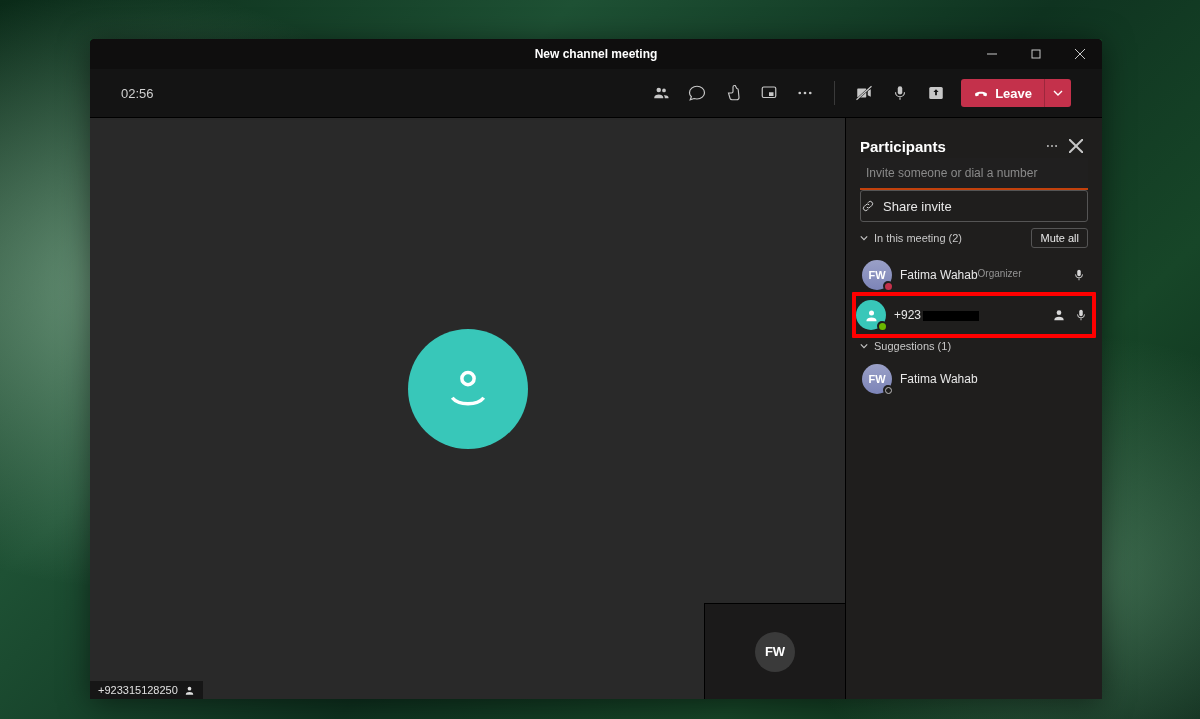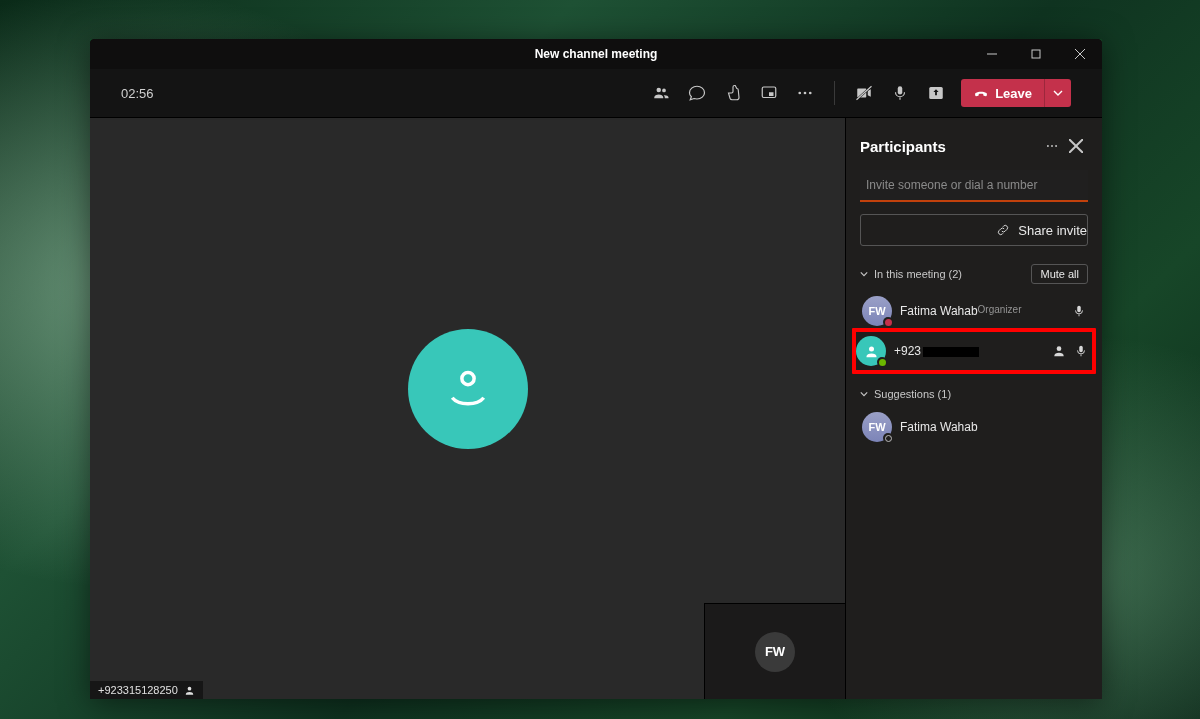--- a/index.html
+++ b/index.html
@@ -37,28 +37,28 @@
   
   .content{flex:1;display:flex;min-height:0;}
   .stage{flex:1;background:#292929;position:relative;display:flex;align-items:center;justify-content:center;}
   .big-avatar{width:120px;height:120px;border-radius:50%;background:#38c7b9;display:flex;align-items:center;justify-content:center;margin-top:-40px;}
   .big-avatar svg{width:56px;height:56px;stroke:#fff;stroke-width:4;fill:none;}
   .self-tile{position:absolute;right:0;bottom:0;width:140px;height:95px;background:#1b1a1a;display:flex;align-items:center;justify-content:center;border-top:1px solid #000;border-left:1px solid #000;}
   .self-tile .circ{width:40px;height:40px;border-radius:50%;background:#3a3a3a;display:flex;align-items:center;justify-content:center;color:#fff;font-size:13px;font-weight:600;}
   .bottom-tag{position:absolute;left:0;bottom:0;background:rgba(20,20,20,.9);color:#e0e0e0;font-size:11px;padding:3px 8px;display:flex;align-items:center;gap:6px;}
   .bottom-tag svg{width:11px;height:11px;fill:#e0e0e0;}
   
-  .panel{width:228px;background:#1f1e1d;border-left:1px solid #000;display:flex;flex-direction:column;padding:16px 14px 10px 14px;gap:12px;}
+  .panel{width:228px;background:#1f1e1d;border-left:1px solid #000;display:flex;flex-direction:column;padding:16px 14px 10px 14px;}
   .panel-header{display:flex;align-items:center;}
   .panel-title{font-weight:700;font-size:15px;color:#fff;flex:1;}
   .panel-header .pbtn{width:24px;height:24px;display:flex;align-items:center;justify-content:center;cursor:pointer;}
   .panel-header .pbtn svg{width:14px;height:14px;fill:#c8c8c8;}
   .invite-input{background:#201f1f;border:none;border-bottom:2px solid #c2410c;padding:8px 6px;color:#e0e0e0;font-size:12px;outline:none;}
   .invite-input::placeholder{color:#8a8a8a;}
-  .share-invite{background:transparent;border:1px solid #555;color:#e8e8e8;height:30px;display:flex;align-items:center;justify-content:flex-end;gap:8px;border-radius:3px;cursor:pointer;font-size:13px;}
+  .share-invite{background:transparent;border:1px solid #555;color:#e8e8e8;height:30px;display:flex;align-items:center;justify-content:flex-start;gap:8px;border-radius:3px;cursor:pointer;font-size:13px;}
   .share-invite svg{width:14px;height:14px;fill:#e0e0e0;}
   .section{display:flex;flex-direction:column;gap:4px;}
   .section-head{display:flex;align-items:center;gap:6px;font-size:11px;color:#c8c8c8;margin-top:6px;}
   .section-head .caret{width:8px;height:8px;}
   .section-head .spacer{flex:1;}
   .mute-all{background:transparent;border:1px solid #555;color:#e8e8e8;font-size:11px;padding:3px 8px;border-radius:3px;cursor:pointer;}
   .plist{display:flex;flex-direction:column;gap:2px;margin-top:4px;}
   .prow{display:flex;align-items:center;gap:8px;padding:4px 2px;position:relative;}
   .pav{width:30px;height:30px;border-radius:50%;display:flex;align-items:center;justify-content:center;font-size:11px;font-weight:600;color:#fff;position:relative;flex:none;}
   .pav .presence{position:absolute;right:-1px;bottom:-1px;width:10px;height:10px;border-radius:50%;background:#1f1e1d;display:flex;align-items:center;justify-content:center;}

